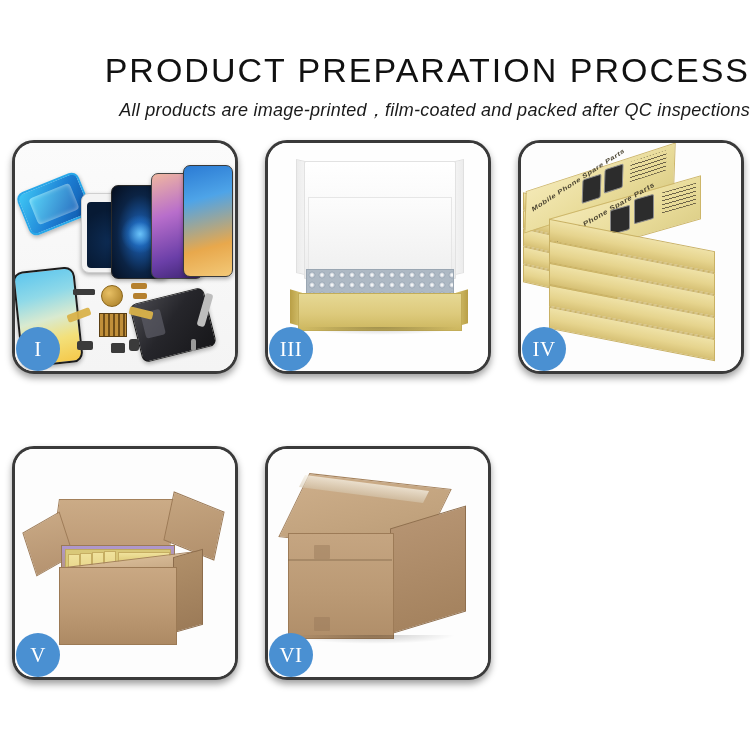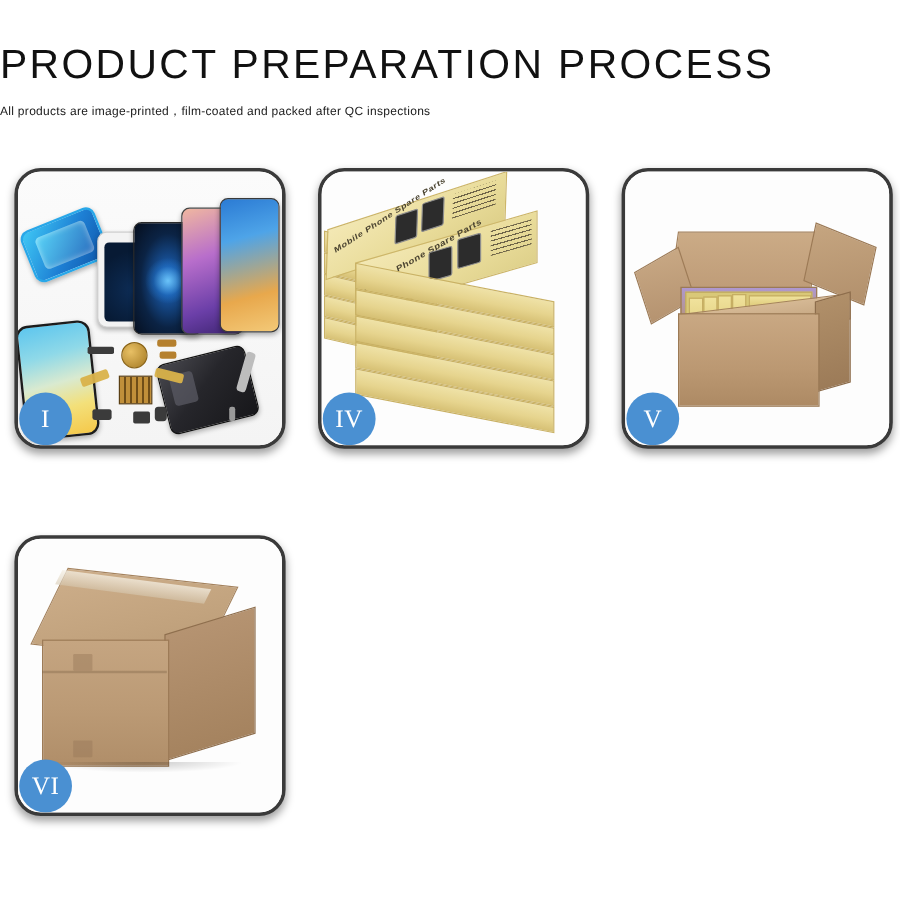--- a/index.html
+++ b/index.html
@@ -6,39 +6,40 @@
   body{
     width:750px;height:750px;
     background:#ffffff;
     font-family:"Liberation Sans",sans-serif;
     overflow:hidden;
     position:relative;
   }
   .page{width:750px;height:750px;position:relative;}
 
   
-  .header{padding-top:34px;text-align:left;}
+  .header{padding-top:50px;text-align:right;}
   .title{
     font-family:"Liberation Sans",sans-serif;
     font-size:34px;
     font-weight:400;
     letter-spacing:2.0px;
     color:#111111;
     line-height:40px;
     white-space:nowrap;
   }
   .subtitle{
     font-family:"Liberation Sans",sans-serif;
-    font-size:10px;
+    font-size:18px;
     font-weight:400;
     letter-spacing:0.25px;
     color:#1a1a1a;
     line-height:22px;
     margin-top:9px;
     white-space:nowrap;
+    font-style:italic;
   }
 
   
   .grid{
     position:absolute;
     left:12px;top:140px;
     width:726px;
     display:grid;
     grid-template-columns:repeat(3,220px);
     grid-template-rows:repeat(2,228px);
@@ -386,20 +387,34 @@
         <div class="chip" style="left:118px;top:150px;width:14px;height:6px;"></div>
         <div class="flex" style="left:52px;top:168px;width:24px;height:8px;transform:rotate(-20deg);"></div>
         <div class="flex" style="left:114px;top:166px;width:24px;height:8px;transform:rotate(14deg);"></div>
         <div class="part" style="left:176px;top:196px;width:5px;height:12px;border-radius:2px;background:#9a9a9a;"></div>
         <div class="part" style="left:186px;top:150px;width:8px;height:34px;border-radius:3px;background:#bdbdbd;transform:rotate(16deg);"></div>
       </div>
       <div class="badge">I</div>
     </div>
 
 
+    <div class="panel p3">
+      <div class="stage">
+        <div class="b3-flapL"></div>
+        <div class="b3-flapR"></div>
+        <div class="b3-lidback"></div>
+        <div class="b3-foam"></div>
+        <div class="b3-baseL"></div>
+        <div class="b3-baseR"></div>
+        <div class="b3-wrap"></div>
+        <div class="b3-base"></div>
+        <div class="b3-shadow"></div>
+      </div>
+      <div class="badge">III</div>
+    </div>
 
     <div class="panel p4">
       <div class="stage">
         <div class="stackwrap">
 
           <div class="kbox" style="left:2px;top:60px;width:92px;height:16px;transform:skewY(13deg);"></div>
           <div class="kbox" style="left:2px;top:78px;width:92px;height:16px;transform:skewY(13deg);"></div>
           <div class="kbox" style="left:2px;top:96px;width:92px;height:16px;transform:skewY(13deg);"></div>
           <div class="kbox" style="left:2px;top:114px;width:92px;height:16px;transform:skewY(13deg);"></div>
           <div class="kbox" style="left:2px;top:132px;width:92px;height:16px;transform:skewY(13deg);"></div>

